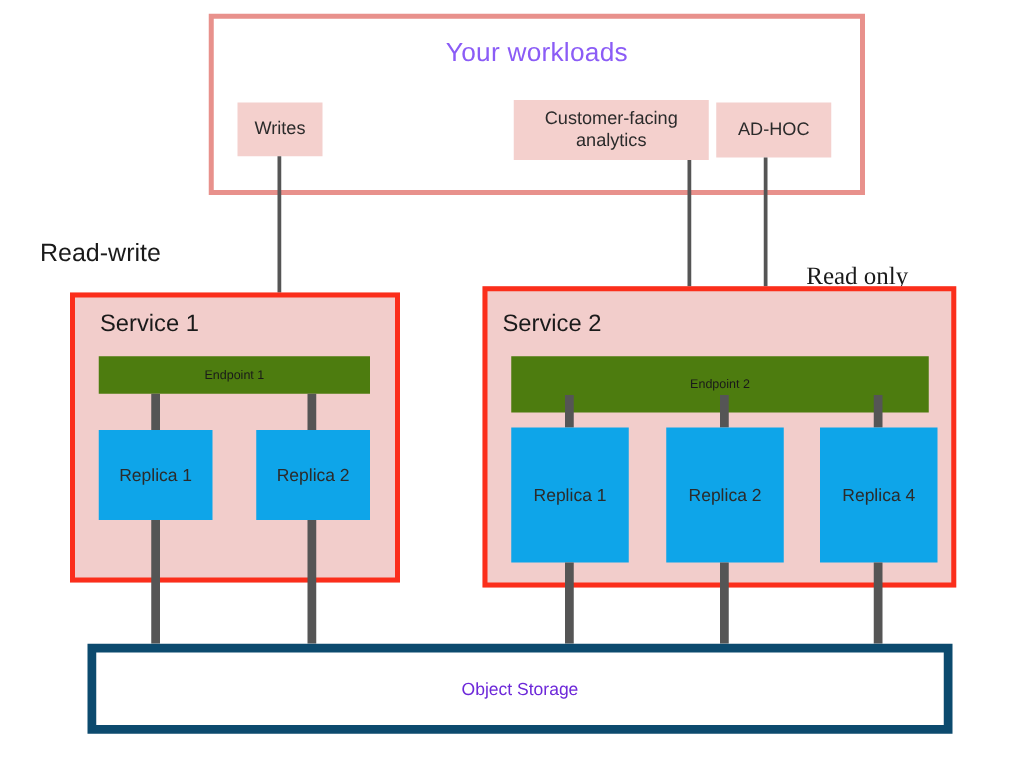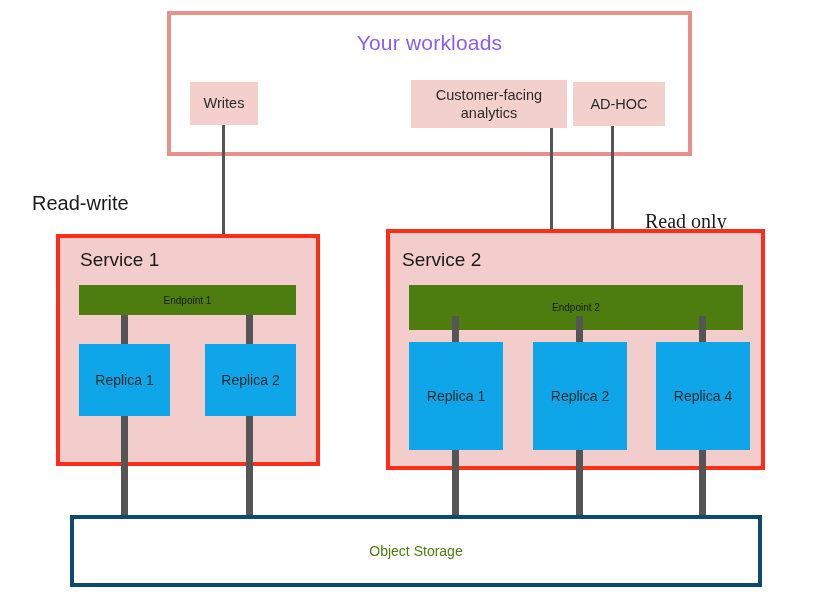--- a/index.html
+++ b/index.html
@@ -103,27 +103,27 @@
   .r2-2 { left: 533px; top: 342px; width: 94px;  height: 108px; }
   .r2-3 { left: 656px; top: 342px; width: 94px;  height: 108px; }
 
   
   .conn { background: #555555; width: 7px; }
 
   
   .storage-box {
     left: 70px; top: 515px;
     width: 692px; height: 72px;
-    border: 4px solid #0c4a6e;
+    border: 7px solid #0c4a6e;
     background: #ffffff;
     display: flex;
     align-items: center;
     justify-content: center;
     font-size: 14px;
-    color: #4d7c0f;
+    color: #6d28d9;
   }
 
   
   .arrow-line { background: #555555; width: 3px; }
   .arrow-head {
     width: 0; height: 0;
     border-left: 9px solid transparent;
     border-right: 9px solid transparent;
     border-top: 16px solid #555555;
   }

